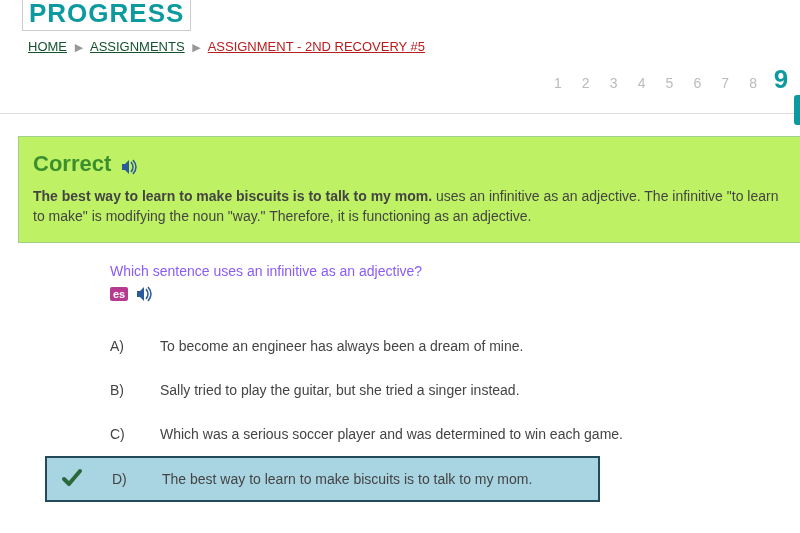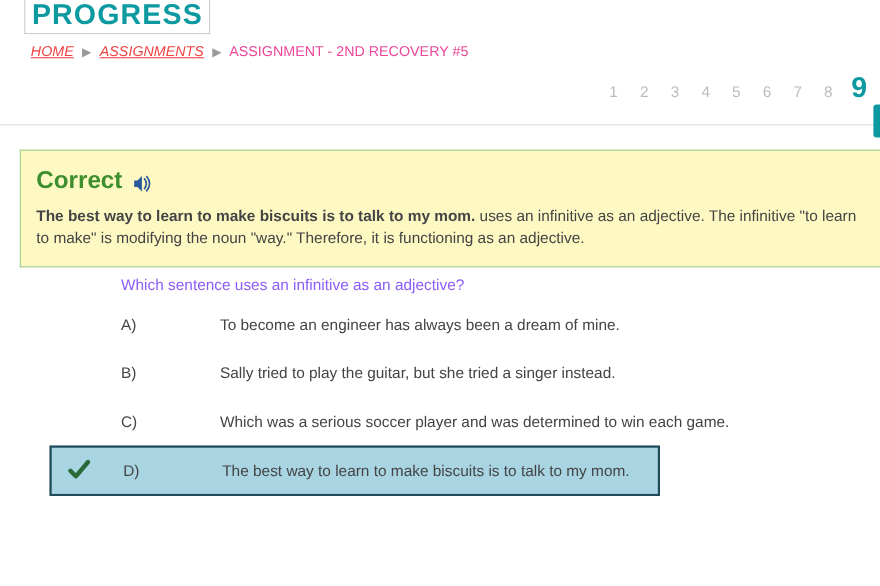--- a/index.html
+++ b/index.html
@@ -27,31 +27,31 @@
     font-weight: 900;
     color: #0c9aa0;
     letter-spacing: 1px;
     line-height: 1;
   }
   .breadcrumb {
     padding: 8px 6px 10px 6px;
     font-size: 13px;
   }
   .breadcrumb a {
-    color: #ef4444;
+    color: #14532d;
     text-decoration: underline;
-    font-style: italic;
   }
   .breadcrumb .sep {
     color: #999;
     margin: 0 4px;
     font-size: 11px;
   }
   .breadcrumb .current {
-    color: #ec4899;
+    color: #b91c1c;
+    text-decoration: underline;
   }
   .qnav {
     text-align: right;
     padding: 0 8px 18px 0;
   }
   .qnum {
     display: inline-block;
     width: 22px;
     text-align: center;
     color: #bbb;
@@ -76,23 +76,23 @@
   .divider {
     border-top: 1px solid #ddd;
     margin-bottom: 22px;
   }
   .content {
     padding: 0 0 0 18px;
   }
   .feedback {
     border: 1px solid #9ecf8f;
     border-right: none;
-    background: #fef9c3;
+    background: #bef264;
     padding: 14px 14px 16px 14px;
-    margin-bottom: 8px;
+    margin-bottom: 20px;
   }
   .feedback-title {
     color: #3b8f2e;
     font-size: 22px;
     font-weight: 600;
     display: inline-block;
     margin-right: 6px;
   }
   .speaker {
     display: inline-block;
@@ -124,21 +124,21 @@
   }
   .choices { }
   .choice-row {
     display: flex;
     align-items: center;
     padding: 14px 0;
     font-size: 14px;
     color: #444;
   }
   .choice-label { width: 50px; }
-  .choice-text { flex: 1; margin-left: 40px; }
+  .choice-text { flex: 1; }
   .choice-selected {
     position: relative;
     margin-left: -65px;
     padding-left: 65px;
     width: 555px;
     background: #a9d5e2;
     border: 2px solid #234a5a;
     height: 46px;
     display: flex;
     align-items: center;
@@ -192,20 +192,30 @@
         <path d="M12 1 q6 7 0 14" stroke="#2a5a9a" stroke-width="1.5" fill="none"></path>
       </svg>
     </span>
     <div class="feedback-body">
       <span class="feedback-bold">The best way to learn to make biscuits is to talk to my mom.</span><span> uses an infinitive as an adjective. The infinitive "to learn to make" is modifying the noun "way." Therefore, it is functioning as an adjective.</span>
     </div>
   </div>
 
   <div class="question-area">
     <div class="question-text">Which sentence uses an infinitive as an adjective?</div>
+    <div class="qicons">
+      <span class="es-badge">es</span>
+      <span class="speaker">
+        <svg width="18" height="16" viewBox="0 0 18 16">
+          <path d="M1 5 h3 l4 -4 v14 l-4 -4 h-3 z" fill="#2a5a9a"></path>
+          <path d="M10 3 q4 5 0 10" stroke="#2a5a9a" stroke-width="1.5" fill="none"></path>
+          <path d="M12 1 q6 7 0 14" stroke="#2a5a9a" stroke-width="1.5" fill="none"></path>
+        </svg>
+      </span>
+    </div>
 
     <div class="choices">
       <div class="choice-row">
         <span class="choice-label">A)</span>
         <span class="choice-text">To become an engineer has always been a dream of mine.</span>
       </div>
       <div class="choice-row">
         <span class="choice-label">B)</span>
         <span class="choice-text">Sally tried to play the guitar, but she tried a singer instead.</span>
       </div>

